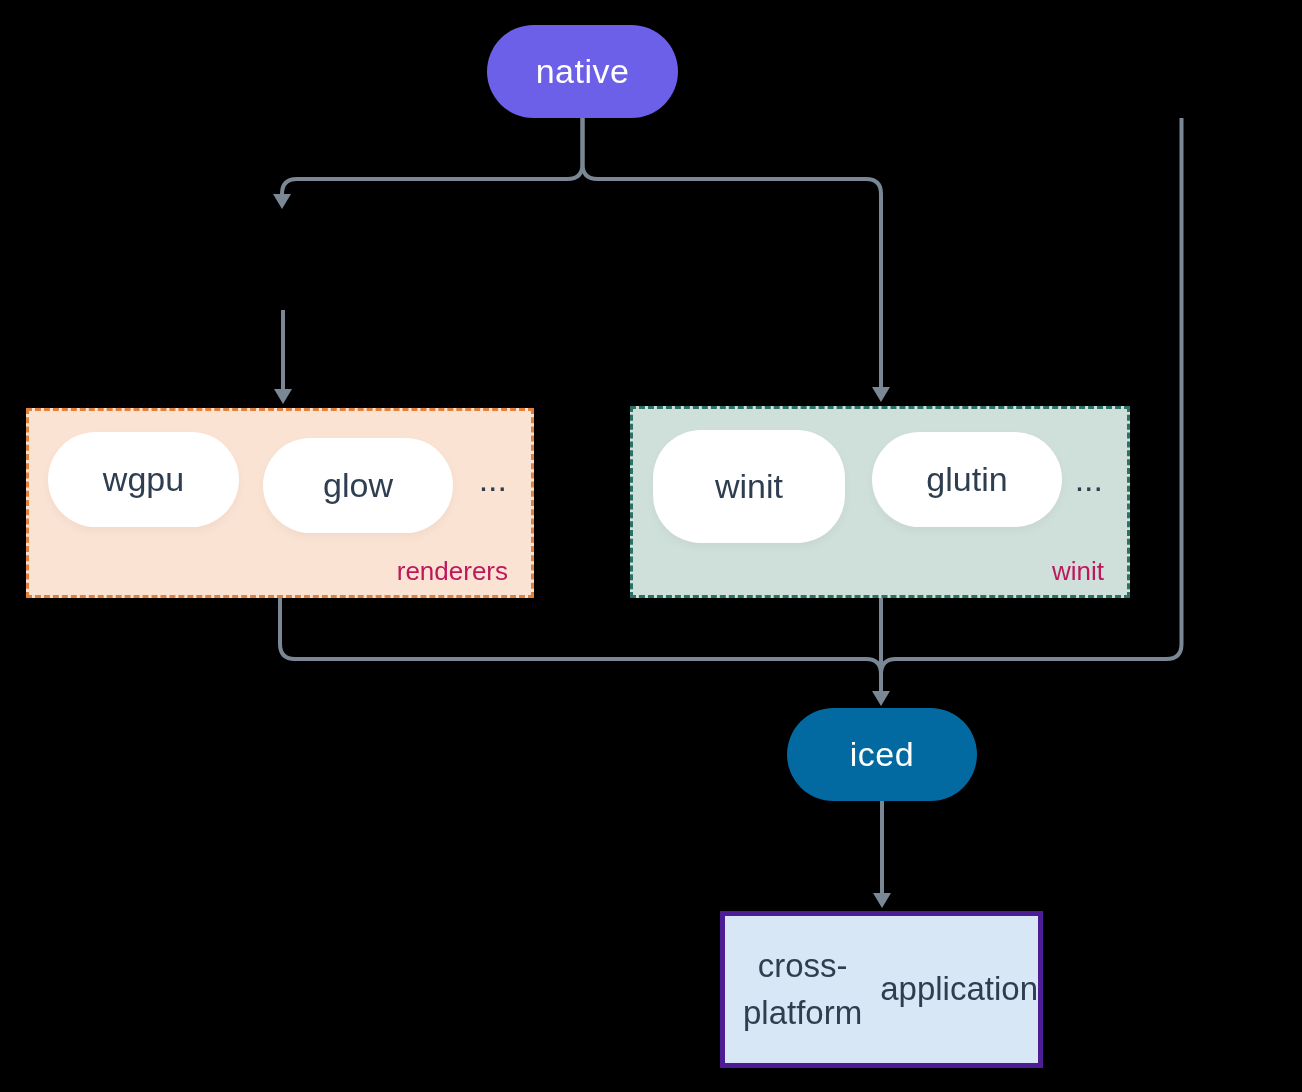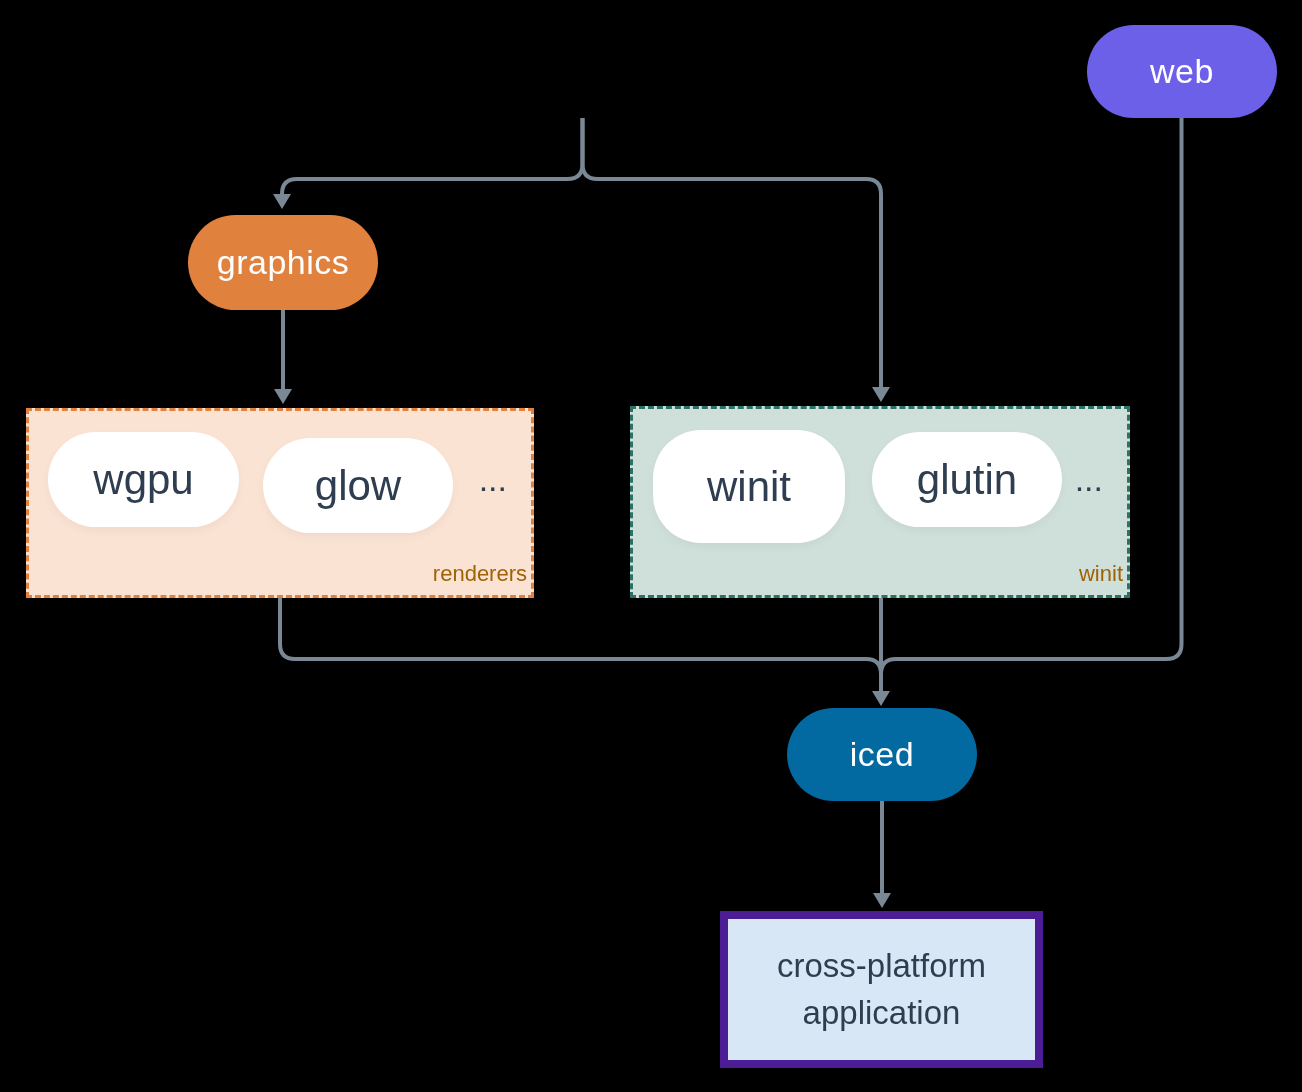--- a/index.html
+++ b/index.html
@@ -54,21 +54,21 @@
     border: 3px dashed #2B7164;
   }
   .chip {
     position: absolute;
     display: flex;
     align-items: center;
     justify-content: center;
     background: #FFFFFF;
     border-radius: 48px;
     color: #2E3E50;
-    font-size: 42px;
+    font-size: 34px;
     font-weight: 500;
     box-shadow: 0 4px 10px rgba(0,0,0,0.04);
   }
   .chip-wgpu   { left: 19px;  top: 21px; width: 191px; height: 95px; }
   .chip-glow   { left: 234px; top: 27px; width: 190px; height: 95px; }
   .chip-winit  { left: 20px;  top: 21px; width: 192px; height: 113px; }
   .chip-glutin { left: 239px; top: 23px; width: 190px; height: 95px; justify-content: center; }
 
   .ellipsis {
     position: absolute;
@@ -78,35 +78,36 @@
     height: 95px;
     color: #2E3E50;
     font-size: 34px;
     font-weight: 500;
   }
   .ellipsis-renderers { top: 21px; }
   .ellipsis-shells    { top: 23px; }
 
   .group-label {
     position: absolute;
-    right: 4px;
+    right: 23px;
     bottom: 8px;
-    color: #a16207;
-    font-size: 22px;
+    color: #be185d;
+    font-size: 26px;
     font-weight: 400;
   }
 
   .app-box {
     position: absolute;
     left: 720px; top: 911px; width: 323px; height: 157px;
     box-sizing: border-box;
     background: #D7E7F6;
-    border: 8px solid #4c1d95;
+    border: 5px solid #4c1d95;
     display: flex;
-    flex-direction: column;
+    flex-direction: row;
+    align-items: center;
     justify-content: center;
     color: #2E3E50;
     font-size: 33px;
     font-weight: 500;
     line-height: 1.42;
     text-align: center;
     z-index: 2;
   }
 </style>
 </head>
@@ -126,28 +127,25 @@
     </g>
     <g>
       <polygon points="273,194 291,194 282,209" fill="#7A8896"></polygon>
       <polygon points="872,387 890,387 881,402" fill="#7A8896"></polygon>
       <polygon points="274,389 292,389 283,404" fill="#7A8896"></polygon>
       <polygon points="872,691 890,691 881,706" fill="#7A8896"></polygon>
       <polygon points="873,893 891,893 882,908" fill="#7A8896"></polygon>
     </g>
   </svg>
 
-
-  <div class="pill pill-web">
-    <span>web</span>
+  <div class="pill pill-native">
+    <span>native</span>
   </div>
 
-  <div class="pill pill-graphics">
-    <span>graphics</span>
-  </div>
+
 
   <div class="group group-renderers">
     <div class="chip chip-wgpu">
       <span>wgpu</span>
     </div>
     <div class="chip chip-glow">
       <span>glow</span>
     </div>
     <div class="ellipsis ellipsis-renderers">...</div>
     <div class="group-label">renderers</div>

